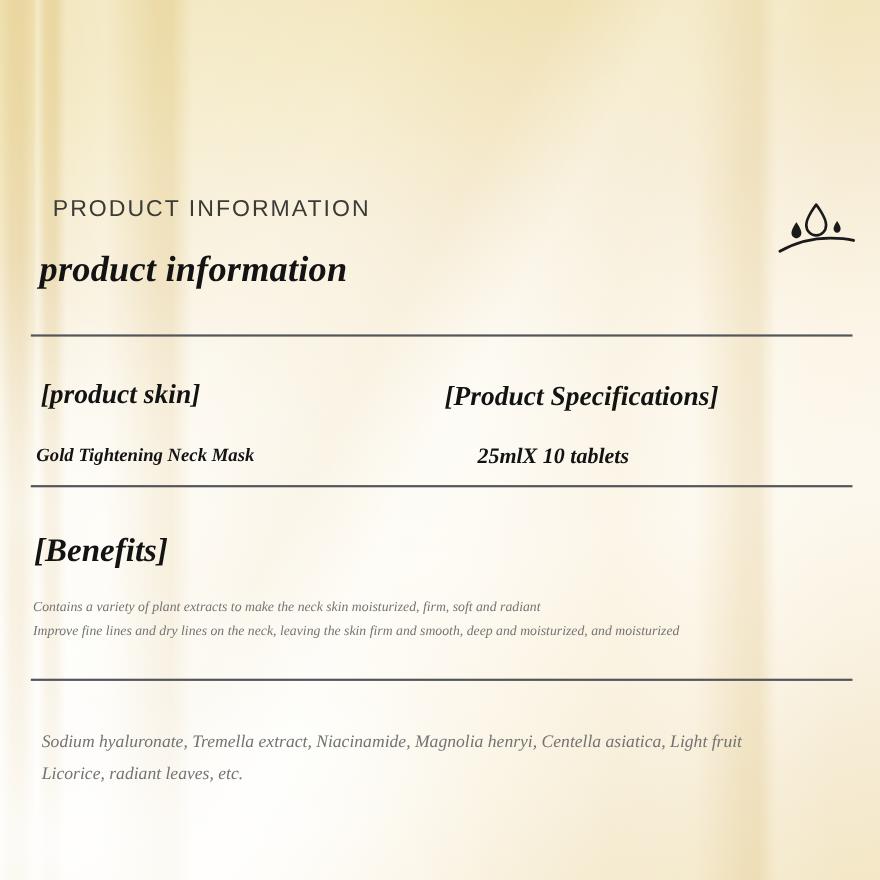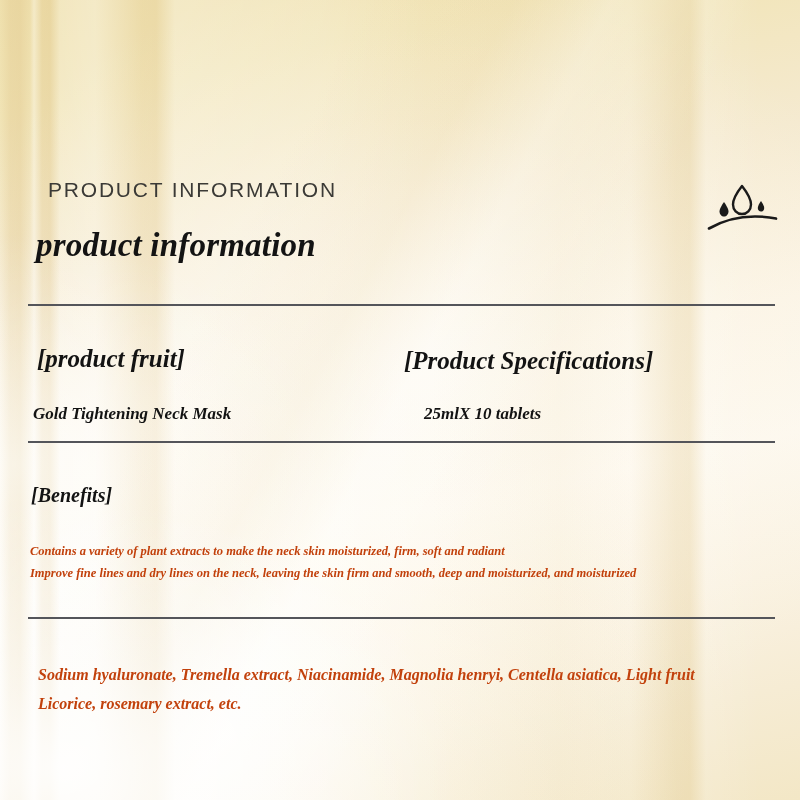--- a/index.html
+++ b/index.html
@@ -158,43 +158,43 @@
     left: 33px;
     top: 372px;
     font-size: 17px;
   }
   #label-product-spec {
     left: 404px;
     top: 315px;
     font-size: 25px;
   }
   #value-product-spec {
-    left: 424px;
+    left: 434px;
     top: 372px;
-    font-size: 17px;
+    font-size: 20px;
     font-style: italic;
   }
 
   #heading-benefits {
     left: 31px;
     top: 452px;
-    font-size: 20px;
+    font-size: 30px;
     text-align: center;
   }
   #heading-ingredients {
     left: 28px;
     top: 613px;
     font-size: 30px;
   }
 
   .body-block {
     position: absolute;
     font-style: italic;
-    font-weight: bold;
-    color: #c2410c;
+    font-weight: normal;
+    color: #737373;
   }
   #benefits-body {
     left: 30px;
     top: 508px;
     font-size: 12.5px;
     line-height: 22px;
     width: 740px;
   }
   #ingredients-body {
     left: 38px;
@@ -229,34 +229,34 @@
       <path d="M55 21 C55 21 51.8 25.4 51.8 27.9 C51.8 30 53.2 31.5 55 31.5 C56.8 31.5 58.2 30 58.2 27.9 C58.2 25.4 55 21 55 21 Z" fill="#1a1a1a"></path>
 
       <path d="M3 48.5 C16 41 32 36.5 49 36.5 C58 36.5 65 37.4 70 38.6" fill="none" stroke="#1a1a1a" stroke-width="2.6" stroke-linecap="round"></path>
     </svg>
   </div>
 
   <div class="divider" id="divider-1"></div>
   <div class="divider" id="divider-2"></div>
   <div class="divider" id="divider-3"></div>
 
-  <div class="row-label" id="label-product-name">[product fruit]</div>
+  <div class="row-label" id="label-product-name">[product skin]</div>
 
   <div class="row-label" id="label-product-spec">[Product Specifications]</div>
 
   <div class="row-label" id="value-product-name">Gold Tightening Neck Mask</div>
 
   <div class="row-label" id="value-product-spec">25mlX 10 tablets</div>
 
   <div class="row-label" id="heading-benefits">[Benefits]</div>
 
   <div class="body-block" id="benefits-body">
     <div class="line">Contains a variety of plant extracts to make the neck skin moisturized, firm, soft and radiant</div>
     <div class="line">Improve fine lines and dry lines on the neck, leaving the skin firm and smooth, deep and moisturized, and moisturized</div>
   </div>
 
 
   <div class="body-block" id="ingredients-body">
     <div class="line">Sodium hyaluronate, Tremella extract, Niacinamide, Magnolia henryi, Centella asiatica, Light fruit</div>
-    <div class="line">Licorice, rosemary extract, etc.</div>
+    <div class="line">Licorice, radiant leaves, etc.</div>
   </div>
 
 </div>
 
 </body></html>

